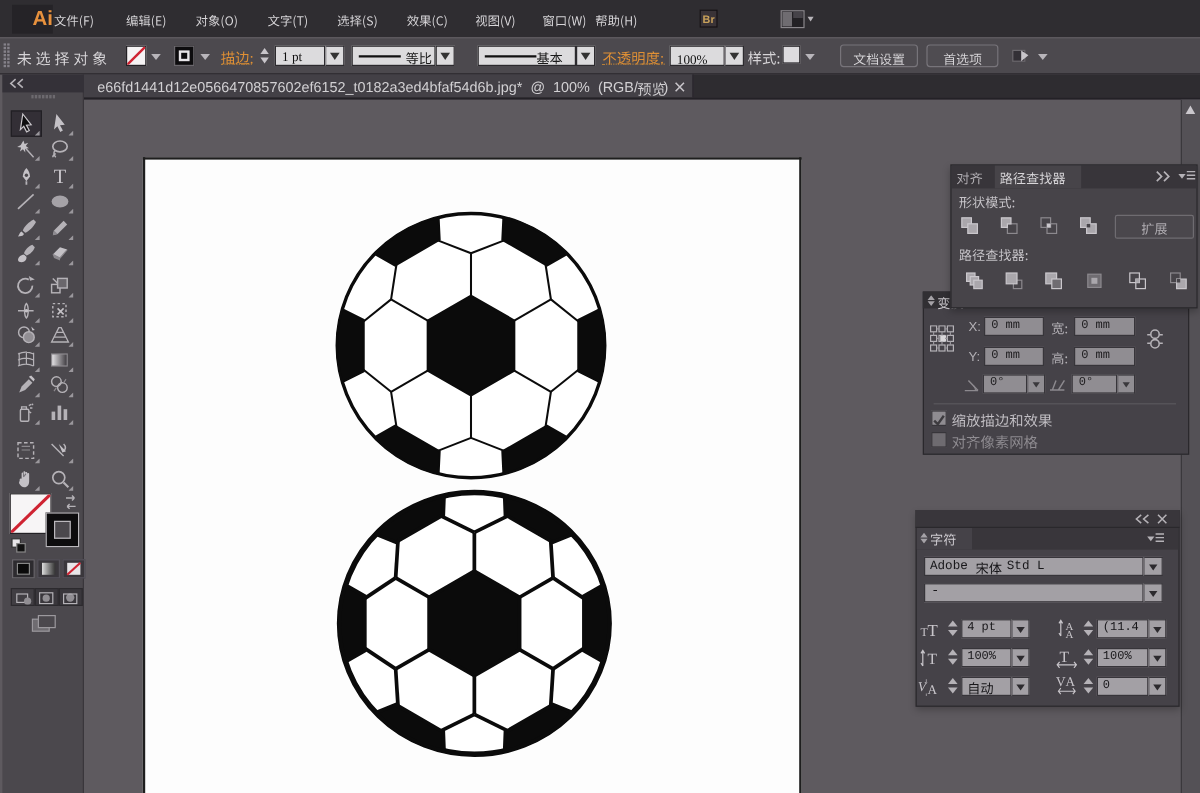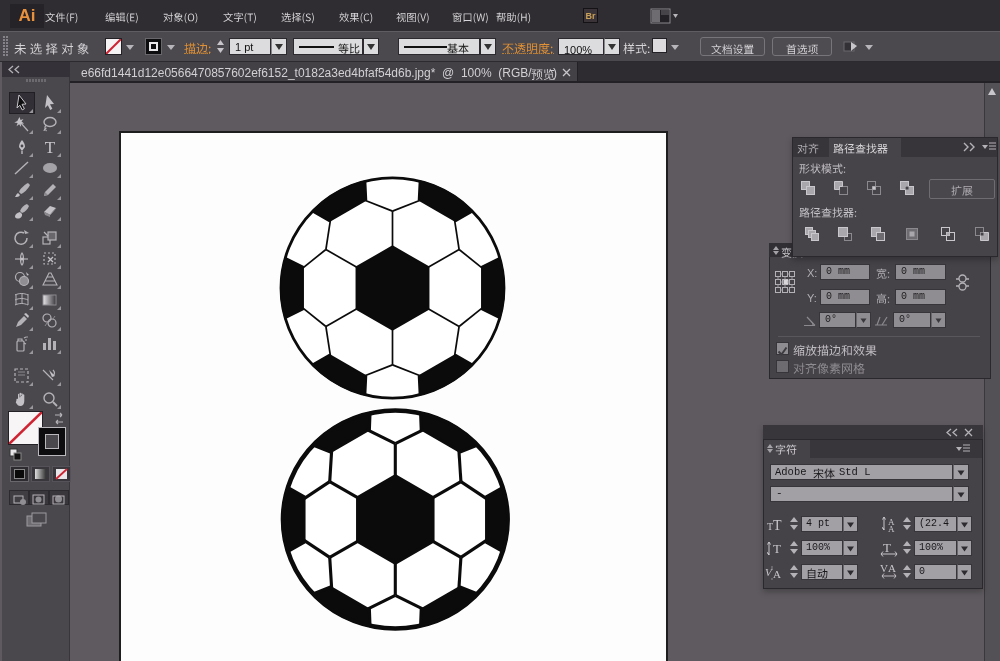--- a/index.html
+++ b/index.html
@@ -1,14 +1,14 @@
 <!DOCTYPE html>
-<html><head><meta charset="utf-8"><style>html,body{margin:0;padding:0;width:1000px;height:661px;overflow:hidden;background:#5e5a5f;font-family:"Liberation Sans",sans-serif}*{box-sizing:border-box}.mono{font-family:Liberation Sans, sans-serif}</style></head><body>
+<html><head><meta charset="utf-8"><style>html,body{margin:0;padding:0;width:1000px;height:661px;overflow:hidden;background:#5e5a5f;font-family:"Liberation Sans",sans-serif}*{box-sizing:border-box}.mono{font-family:Liberation Serif, serif}</style></head><body>
 <div style="position:absolute;left:0;top:0;width:1000px;height:31px;background:#2f2d31"></div>
-<div style="position:absolute;left:10px;top:4px;width:34px;height:24px;background:#252327;color:#e8913d;font-size:17px;font-weight:bold;text-align:center;line-height:24px">Ai</div>
+<div style="position:absolute;left:10px;top:4px;width:34px;height:24px;background:#252327;color:#e8913d;font-size:17px;font-weight:bold;text-align:right;line-height:24px">Ai</div>
 <div style="position:absolute;left:45.3px;top:8px;line-height:0"><svg width="33.3" height="17.4" viewBox="0 0 38.7 17.4">
       <path d="M5.1 4C5.4 4.6 5.8 5.4 6 5.9L7 5.6C6.8 5.1 6.4 4.3 6 3.8ZM0.6 6V6.8H2.5C3.2 8.7 4.1 10.2 5.4 11.5C4 12.6 2.4 13.4 0.4 14C0.6 14.2 0.9 14.6 1 14.9C3 14.2 4.7 13.3 6 12.2C7.4 13.4 9 14.3 11 14.8C11.1 14.5 11.4 14.2 11.6 14C9.7 13.5 8.1 12.6 6.7 11.5C7.9 10.3 8.9 8.7 9.6 6.8H11.4V6ZM6 10.9C4.9 9.7 4 8.4 3.4 6.8H8.5C7.9 8.5 7.1 9.8 6 10.9ZM15.8 9.8V10.7H19.2V14.9H20.1V10.7H23.4V9.8H20.1V7.2H22.9V6.3H20.1V4H19.2V6.3H17.6C17.8 5.8 17.9 5.2 18 4.6L17.2 4.4C16.9 6 16.4 7.6 15.7 8.6C15.9 8.7 16.3 8.9 16.5 9C16.8 8.5 17.1 7.9 17.4 7.2H19.2V9.8ZM15.2 3.9C14.6 5.7 13.5 7.5 12.4 8.7C12.5 8.9 12.8 9.3 12.9 9.6C13.3 9.2 13.6 8.7 14 8.2V14.9H14.9V6.8C15.3 5.9 15.7 5 16.1 4.1ZM26.9 16.3 27.5 16C26.5 14.3 26 12.2 26 10.2C26 8.2 26.5 6.1 27.5 4.4L26.9 4.1C25.8 5.9 25.1 7.8 25.1 10.2C25.1 12.6 25.8 14.5 26.9 16.3ZM29.3 13.9H30.4V10H33.7V9H30.4V6.1H34.3V5.1H29.3ZM35.9 16.3C37 14.5 37.6 12.6 37.6 10.2C37.6 7.8 37 5.9 35.9 4.1L35.2 4.4C36.2 6.1 36.7 8.2 36.7 10.2C36.7 12.2 36.2 14.3 35.2 16Z" fill="#d8d6d9"></path>
     </svg></div>
 <div style="position:absolute;left:105.2px;top:8px;line-height:0"><svg width="33.7" height="17.4" viewBox="0 0 39.2 17.4">
       <path d="M0.5 13.3 0.7 14.1C1.7 13.7 2.9 13.2 4.2 12.7L4 12C2.7 12.5 1.4 13 0.5 13.3ZM0.7 8.8C0.9 8.8 1.2 8.7 2.5 8.5C2 9.3 1.6 9.9 1.4 10.1C1 10.6 0.8 10.9 0.5 10.9C0.6 11.2 0.8 11.6 0.8 11.7C1 11.6 1.4 11.5 4.1 10.9C4 10.7 4 10.3 4 10.1L2 10.5C2.9 9.4 3.7 8.1 4.4 6.8L3.6 6.3C3.4 6.8 3.2 7.3 2.9 7.7L1.6 7.9C2.3 6.8 3 5.4 3.4 4.1L2.6 3.8C2.1 5.3 1.3 6.9 1.1 7.3C0.9 7.7 0.7 8 0.5 8C0.6 8.2 0.7 8.7 0.7 8.8ZM7.5 9.7V11.5H6.5V9.7ZM8.1 9.7H9V11.5H8.1ZM5.8 9V14.8H6.5V12.2H7.5V14.5H8.1V12.2H9V14.5H9.6V12.2H10.5V14C10.5 14.1 10.4 14.1 10.3 14.1C10.2 14.1 10 14.1 9.8 14.1C9.9 14.3 9.9 14.6 10 14.8C10.4 14.8 10.7 14.8 10.9 14.7C11.1 14.5 11.2 14.3 11.2 14V9L10.5 9ZM9.6 9.7H10.5V11.5H9.6ZM7.3 4C7.5 4.3 7.6 4.8 7.8 5.1H5V7.7C5 9.6 4.9 12.3 3.8 14.2C3.9 14.3 4.3 14.5 4.5 14.7C5.6 12.7 5.8 9.9 5.8 7.9H11V5.1H8.7C8.6 4.7 8.4 4.2 8.1 3.8ZM5.8 5.9H10.2V7.2H5.8ZM18.6 4.9H21.8V6.1H18.6ZM17.8 4.2V6.8H22.7V4.2ZM13 9.9C13.1 9.8 13.4 9.8 13.8 9.8H14.9V11.5L12.5 11.9L12.7 12.8L14.9 12.3V14.8H15.8V12.2L17.1 11.9L17.1 11.1L15.8 11.4V9.8H16.9V9H15.8V7.1H14.9V9H13.8C14.1 8.1 14.4 7.1 14.7 6.1H16.9V5.3H15C15.1 4.8 15.2 4.4 15.2 4L14.4 3.8C14.3 4.3 14.2 4.8 14.1 5.3H12.6V6.1H13.9C13.6 7.1 13.4 7.9 13.3 8.2C13.1 8.7 12.9 9.1 12.7 9.1C12.8 9.4 12.9 9.8 13 9.9ZM21.8 8.3V9.3H18.7V8.3ZM16.8 13 16.9 13.8 21.8 13.4V14.9H22.6V13.4L23.5 13.3L23.5 12.5L22.6 12.6V8.3H23.4V7.5H17.1V8.3H17.9V12.9ZM21.8 10V11H18.7V10ZM21.8 11.7V12.7L18.7 12.9V11.7ZM26.9 16.3 27.5 16C26.5 14.3 26 12.2 26 10.2C26 8.2 26.5 6.1 27.5 4.4L26.9 4.1C25.8 5.9 25.1 7.8 25.1 10.2C25.1 12.6 25.8 14.5 26.9 16.3ZM29.3 13.9H34.5V13H30.4V9.8H33.7V8.8H30.4V6.1H34.3V5.1H29.3ZM36.3 16.3C37.4 14.5 38.1 12.6 38.1 10.2C38.1 7.8 37.4 5.9 36.3 4.1L35.6 4.4C36.7 6.1 37.2 8.2 37.2 10.2C37.2 12.2 36.7 14.3 35.6 16Z" fill="#d8d6d9"></path>
     </svg></div>
 <div style="position:absolute;left:163.4px;top:8px;line-height:0"><svg width="35.3" height="17.4" viewBox="0 0 41.0 17.4">
       <path d="M6 9.2C6.6 10 7.1 11.2 7.3 11.9L8.1 11.5C7.9 10.8 7.3 9.7 6.8 8.9ZM1.1 8.5C1.8 9.1 2.6 9.9 3.3 10.7C2.6 12.3 1.6 13.4 0.5 14.1C0.8 14.3 1 14.6 1.2 14.9C2.3 14.1 3.2 13 3.9 11.5C4.5 12.2 4.9 12.8 5.2 13.3L5.9 12.7C5.6 12 5 11.3 4.4 10.5C4.9 9.2 5.3 7.5 5.5 5.6L4.9 5.4L4.8 5.4H0.8V6.3H4.5C4.4 7.6 4.1 8.8 3.7 9.8C3 9.1 2.4 8.5 1.7 7.9ZM9.2 3.8V6.7H5.8V7.6H9.2V13.7C9.2 13.9 9.1 13.9 8.9 13.9C8.7 13.9 8 14 7.3 13.9C7.4 14.2 7.5 14.6 7.6 14.9C8.6 14.9 9.2 14.8 9.6 14.7C9.9 14.5 10.1 14.3 10.1 13.7V7.6H11.5V6.7H10.1V3.8ZM16.1 3.8C15.4 4.8 14.2 6 12.6 6.8C12.8 7 13.1 7.3 13.2 7.5C13.5 7.3 13.7 7.2 13.9 7V9H15.9C15 9.5 14 9.9 12.8 10.2C12.9 10.4 13.2 10.7 13.2 10.9C14.4 10.5 15.5 10.1 16.5 9.5C16.8 9.7 17.1 9.9 17.3 10.1C16.3 10.8 14.6 11.5 13.2 11.8C13.3 12 13.6 12.2 13.7 12.4C15 12.1 16.7 11.4 17.7 10.6C17.9 10.8 18.1 11 18.2 11.2C17 12.2 14.8 13.1 13 13.6C13.2 13.7 13.4 14 13.5 14.2C15.2 13.8 17.2 12.9 18.6 11.8C18.9 12.7 18.7 13.5 18.2 13.8C18 13.9 17.7 14 17.4 14C17.1 14 16.7 14 16.3 13.9C16.4 14.1 16.5 14.5 16.5 14.7C16.9 14.7 17.3 14.8 17.6 14.8C18.1 14.8 18.4 14.7 18.8 14.4C19.6 13.9 19.8 12.7 19.3 11.4L19.9 11.1C20.4 12.2 21.4 13.6 22.8 14.3C23 14 23.2 13.7 23.4 13.5C22.1 12.9 21.1 11.7 20.6 10.7C21.2 10.4 21.8 10 22.3 9.7L21.6 9.2C20.9 9.7 19.8 10.3 18.9 10.8C18.5 10.2 17.9 9.6 17.1 9L17.2 9H22.2V6.3H19C19.3 5.9 19.7 5.4 19.9 5L19.3 4.6L19.2 4.6H16.5C16.7 4.4 16.9 4.2 17 4ZM15.9 5.4H18.6C18.4 5.7 18.2 6 17.9 6.3H14.9C15.3 6 15.6 5.7 15.9 5.4ZM14.8 7H17.9C17.7 7.5 17.3 7.9 16.9 8.3H14.8ZM18.8 7H21.3V8.3H17.9C18.3 7.9 18.5 7.5 18.8 7ZM26.9 16.3 27.5 16C26.5 14.3 26 12.2 26 10.2C26 8.2 26.5 6.1 27.5 4.4L26.9 4.1C25.8 5.9 25.1 7.8 25.1 10.2C25.1 12.6 25.8 14.5 26.9 16.3ZM32.5 14.1C34.7 14.1 36.3 12.3 36.3 9.5C36.3 6.7 34.7 5 32.5 5C30.3 5 28.8 6.7 28.8 9.5C28.8 12.3 30.3 14.1 32.5 14.1ZM32.5 13.1C30.9 13.1 29.9 11.7 29.9 9.5C29.9 7.3 30.9 5.9 32.5 5.9C34.1 5.9 35.1 7.3 35.1 9.5C35.1 11.7 34.1 13.1 32.5 13.1ZM38.1 16.3C39.3 14.5 39.9 12.6 39.9 10.2C39.9 7.8 39.3 5.9 38.1 4.1L37.5 4.4C38.5 6.1 39 8.2 39 10.2C39 12.2 38.5 14.3 37.5 16Z" fill="#d8d6d9"></path>
     </svg></div>
 <div style="position:absolute;left:223.1px;top:8px;line-height:0"><svg width="33.8" height="17.4" viewBox="0 0 39.3 17.4">
@@ -682,21 +682,21 @@
     </svg></div>
 <svg style="position:absolute;left:881px;top:514px" width="20" height="19" viewBox="0 0 20 19">
     <path d="M3 3v13M1.5 5.5L3 3l1.5 2.5M1.5 13.5L3 16l-1.5-2.5" stroke="#c8c5ca" fill="none"></path>
     <text x="7" y="11" font-family="Liberation Serif" font-size="9" fill="#c8c5ca">A</text>
     <text x="7" y="18" font-family="Liberation Serif" font-size="9" fill="#c8c5ca">A</text>
   </svg>
 <svg style="position:absolute;left:901px;top:516px" width="12" height="16" viewBox="0 0 12 16">
     <path d="M2 6l8 0-4-5z" fill="#b5b2b7"></path>
     <path d="M2 9l8 0-4 5z" fill="#b5b2b7"></path>
   </svg>
-<div style="position:absolute;left:914px;top:516px;width:43px;height:16px;background:#a3a0a5;border:1px solid #37353a;color:#18171a;font-family:&quot;Liberation Mono&quot;,monospace;font-size:10px;line-height:14px;padding-left:4px">(22.4</div>
+<div style="position:absolute;left:914px;top:516px;width:43px;height:16px;background:#a3a0a5;border:1px solid #37353a;color:#18171a;font-family:&quot;Liberation Mono&quot;,monospace;font-size:10px;line-height:14px;padding-left:4px">(11.4</div>
 <div style="position:absolute;left:957px;top:516px;width:15px;height:16px;background:#a3a0a5;border:1px solid #37353a;border-left:1px solid #6a676c"><svg width="13" height="14">
       <path d="M3 5.5h7l-3.5 5z" fill="#2c2a2e"></path>
     </svg></div>
 <svg style="position:absolute;left:766px;top:540px" width="20" height="17" viewBox="0 0 20 17">
     <path d="M3 2v13M1.5 4.5L3 2l1.5 2.5M1.5 12.5L3 15l-1.5-2.5" stroke="#c8c5ca" fill="none"></path>
     <text x="7" y="13" font-family="Liberation Serif" font-size="13" fill="#c8c5ca">T</text>
   </svg>
 <svg style="position:absolute;left:788px;top:540px" width="12" height="16" viewBox="0 0 12 16">
     <path d="M2 6l8 0-4-5z" fill="#b5b2b7"></path>
     <path d="M2 9l8 0-4 5z" fill="#b5b2b7"></path>

